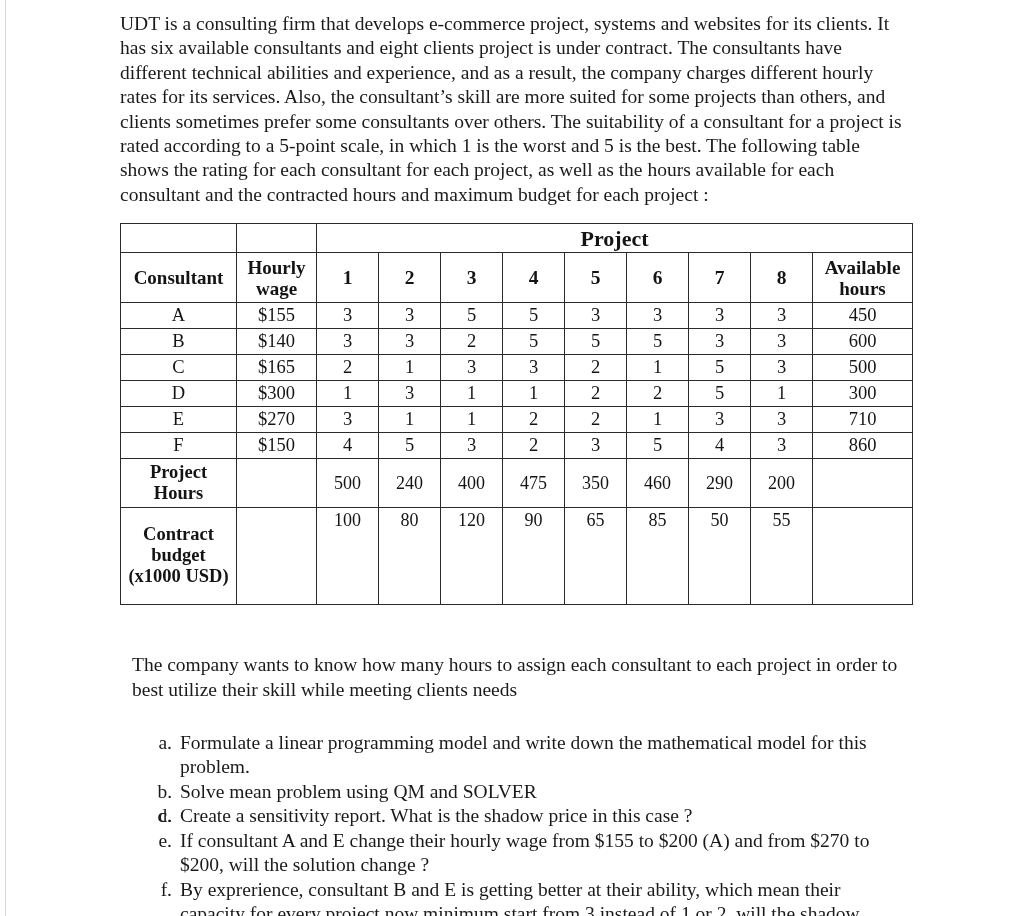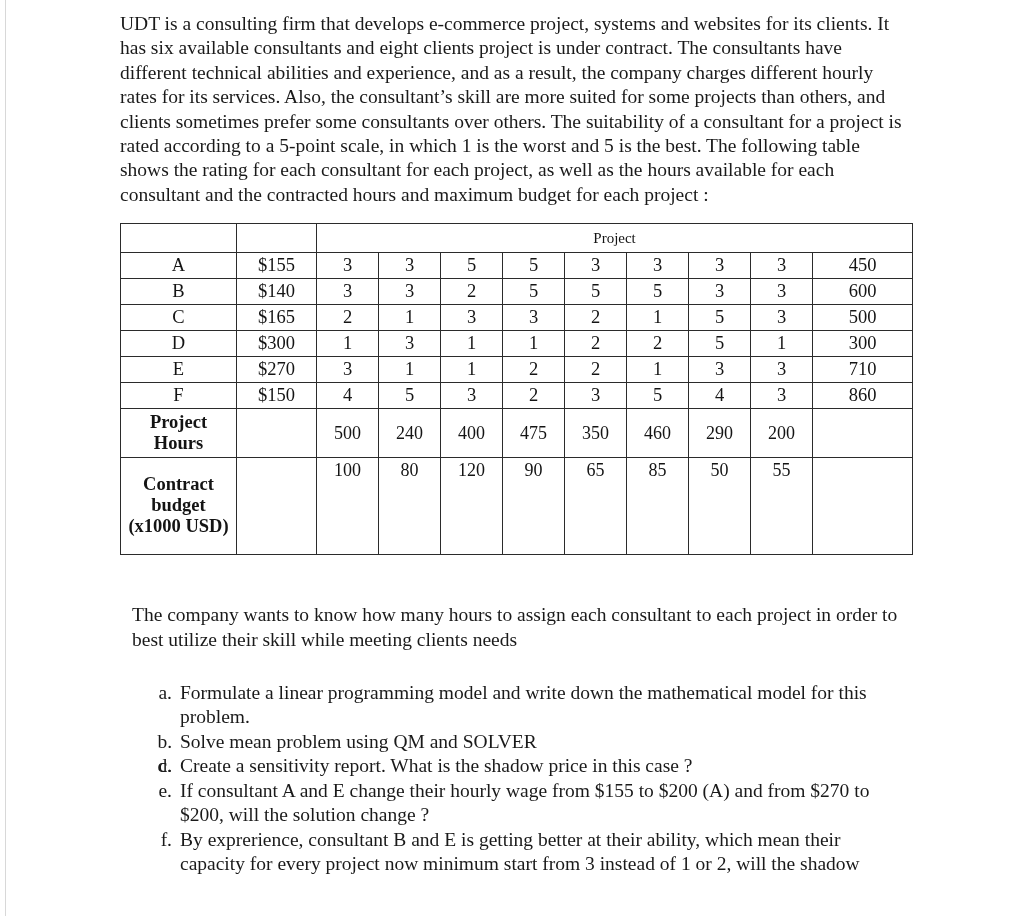--- a/index.html
+++ b/index.html
@@ -50,22 +50,22 @@
   table.data td {
     border: 1px solid #2b2b2b;
     text-align: center;
     vertical-align: middle;
     padding: 1px 2px;
     color: #141414;
     line-height: 21px;
   }
   td.blank-cell { border-bottom: 1px solid #2b2b2b; }
   td.proj-span {
-    font-weight: normal;
-    font-size: 15px;
+    font-weight: bold;
+    font-size: 22px;
     height: 26px;
   }
   td.col-head {
     font-weight: bold;
     font-size: 19px;
     height: 47px;
   }
   td.num-head {
     font-weight: bold;
     font-size: 19.5px;
@@ -142,20 +142,33 @@
           <col class="c-p">
           <col class="c-p">
           <col class="c-p">
         <col class="c-avail">
       </colgroup>
       <tbody>
         <tr>
           <td class="blank-cell"></td>
           <td class="blank-cell"></td>
           <td class="proj-span" colspan="9">Project</td>
+        </tr>
+        <tr>
+          <td class="col-head">Consultant</td>
+          <td class="col-head">Hourly wage</td>
+          <td class="num-head">1</td>
+          <td class="num-head">2</td>
+          <td class="num-head">3</td>
+          <td class="num-head">4</td>
+          <td class="num-head">5</td>
+          <td class="num-head">6</td>
+          <td class="num-head">7</td>
+          <td class="num-head">8</td>
+          <td class="col-head">Available hours</td>
         </tr>
 
         <tr class="data-row">
           <td class="row-label">A</td>
           <td>$155</td>
           <td>3</td>
           <td>3</td>
           <td>5</td>
           <td>5</td>
           <td>3</td>

